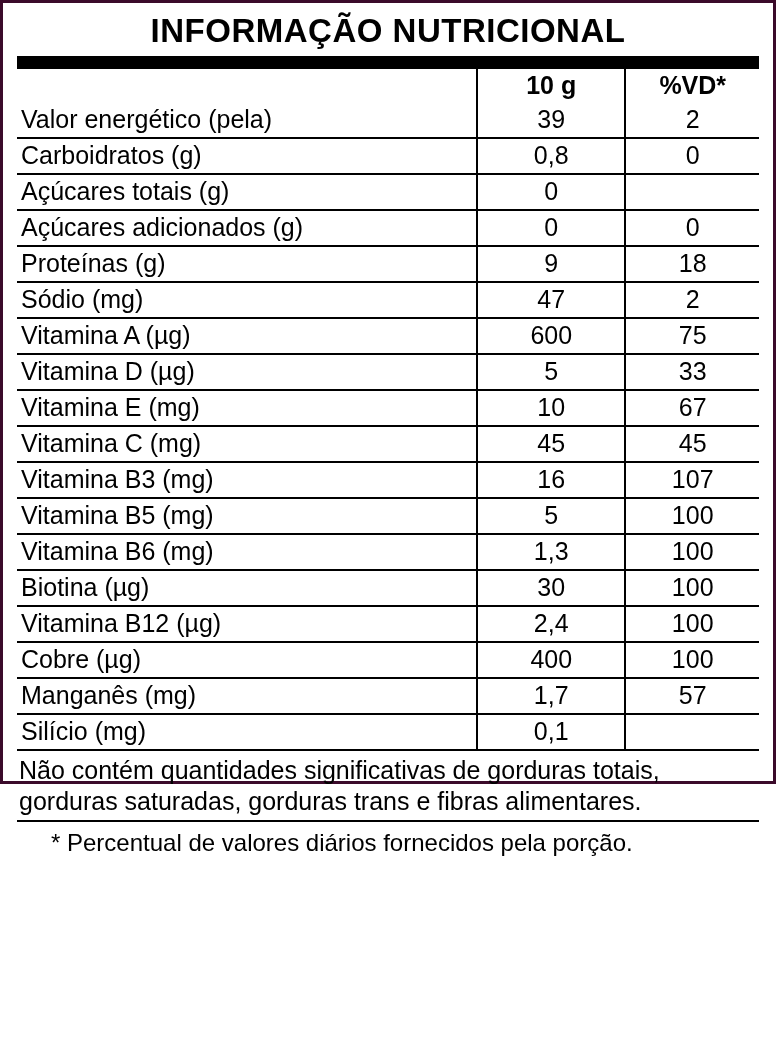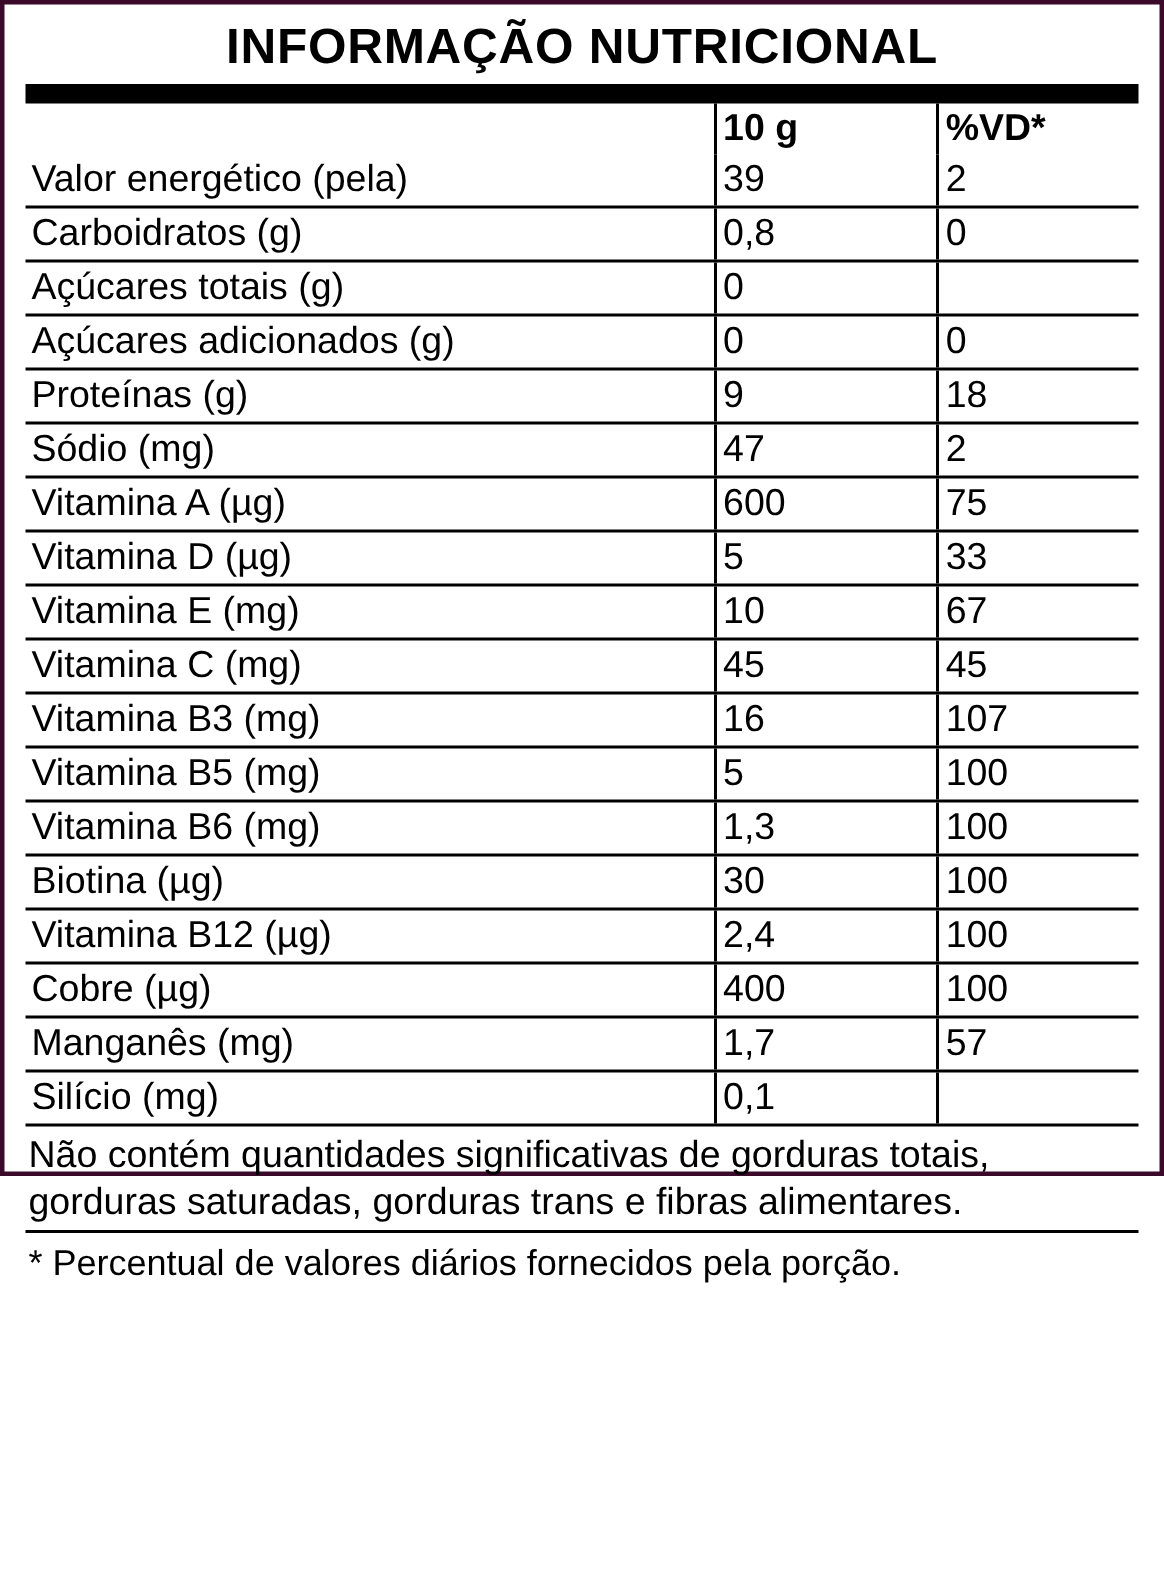--- a/index.html
+++ b/index.html
@@ -59,41 +59,42 @@
     border-bottom: 2px solid #000;
     padding: 2px 4px 3px 4px;
     vertical-align: middle;
   }
   table.nutri tr:last-child th,
   table.nutri tr:last-child td {
     border-bottom: none;
   }
   .col-amt, .col-dv {
     border-left: 2px solid #000;
-    text-align: left;
+    text-align: center;
   }
   thead th {
     font-weight: bold;
     padding-top: 1px;
     padding-bottom: 4px;
   }
   thead th.col-name { border-bottom: 2px solid #000; }
   .nm { text-align: left; font-weight: normal; }
   .indent-1 { padding-left: 14px; }
   .indent-2 { padding-left: 26px; }
 
   .footnote-block {
     font-size: 25px;
     line-height: 1.26;
     padding: 4px 2px 2px 2px;
   }
   .footnote-vd {
     font-size: 24px;
     line-height: 1.25;
     padding: 6px 2px 0 2px;
+    margin-left: 32px;
   }
   .spacer { flex: 1 1 auto; }
 </style>
 </head>
 <body>
 
 <div class="label-frame">
 
   <div class="title">INFORMAÇÃO NUTRICIONAL</div>
 

